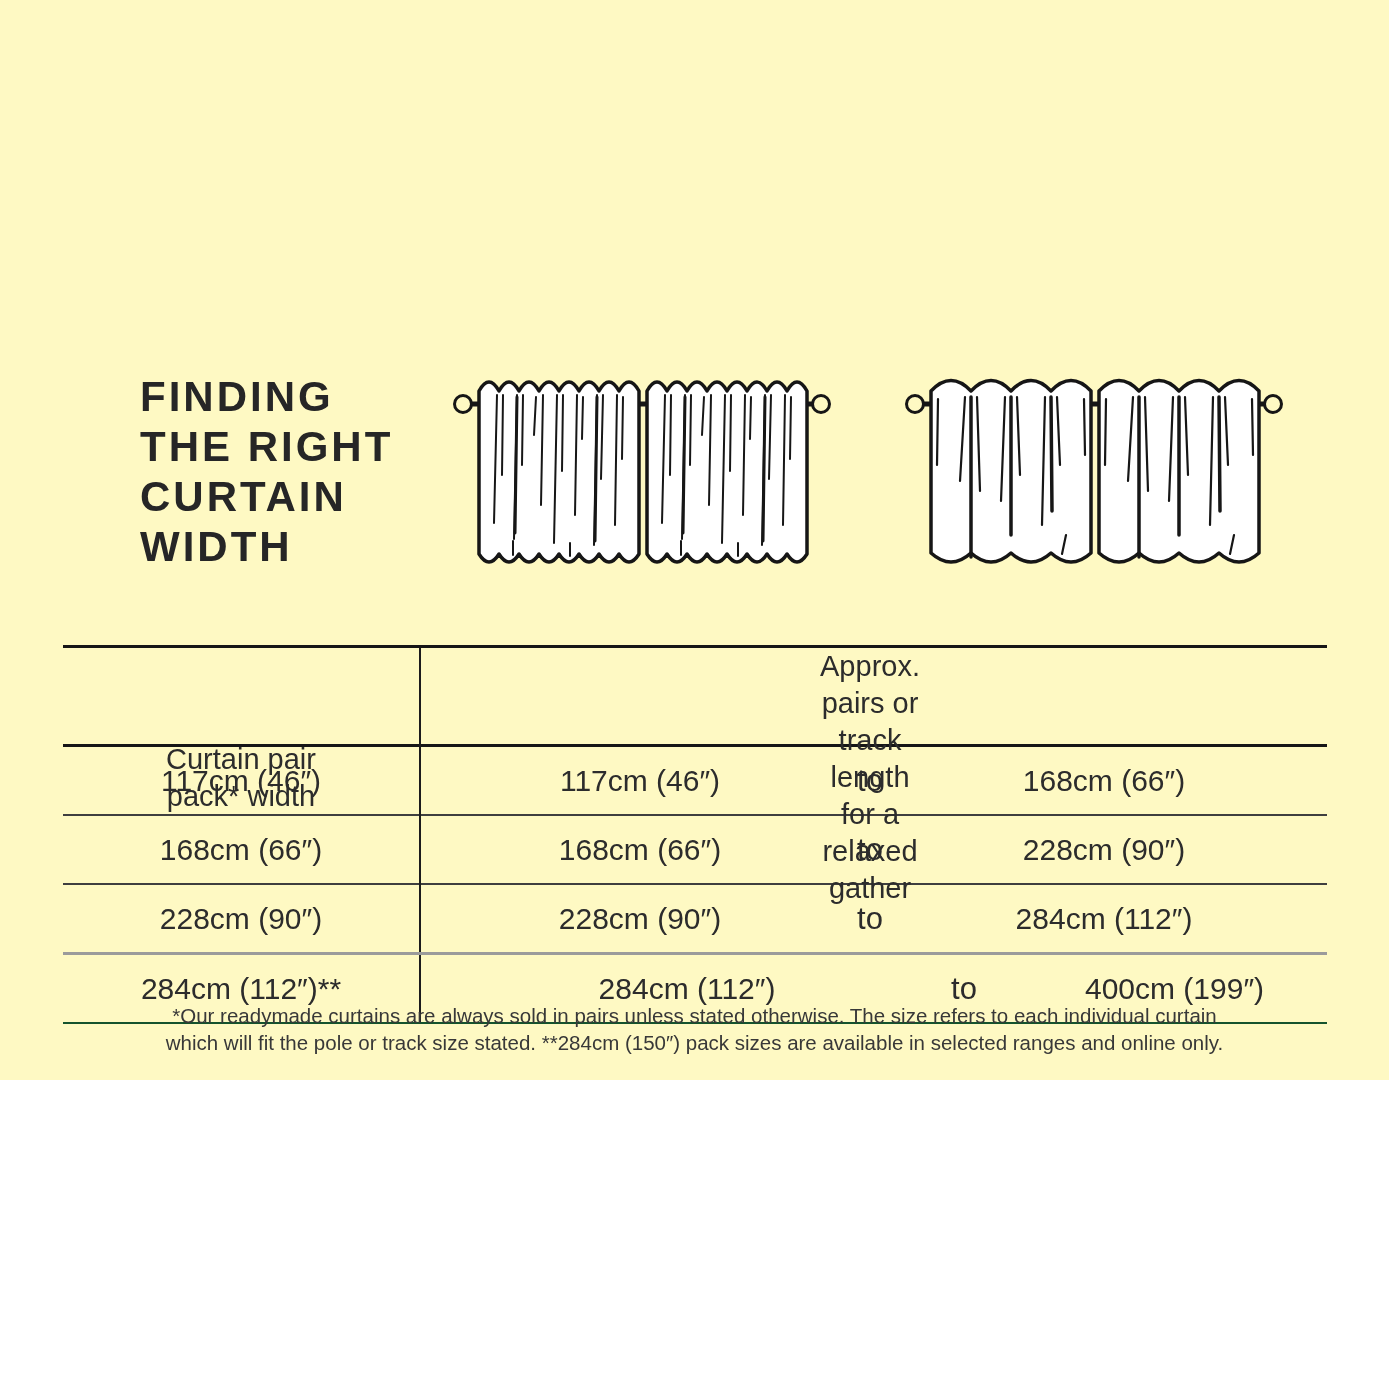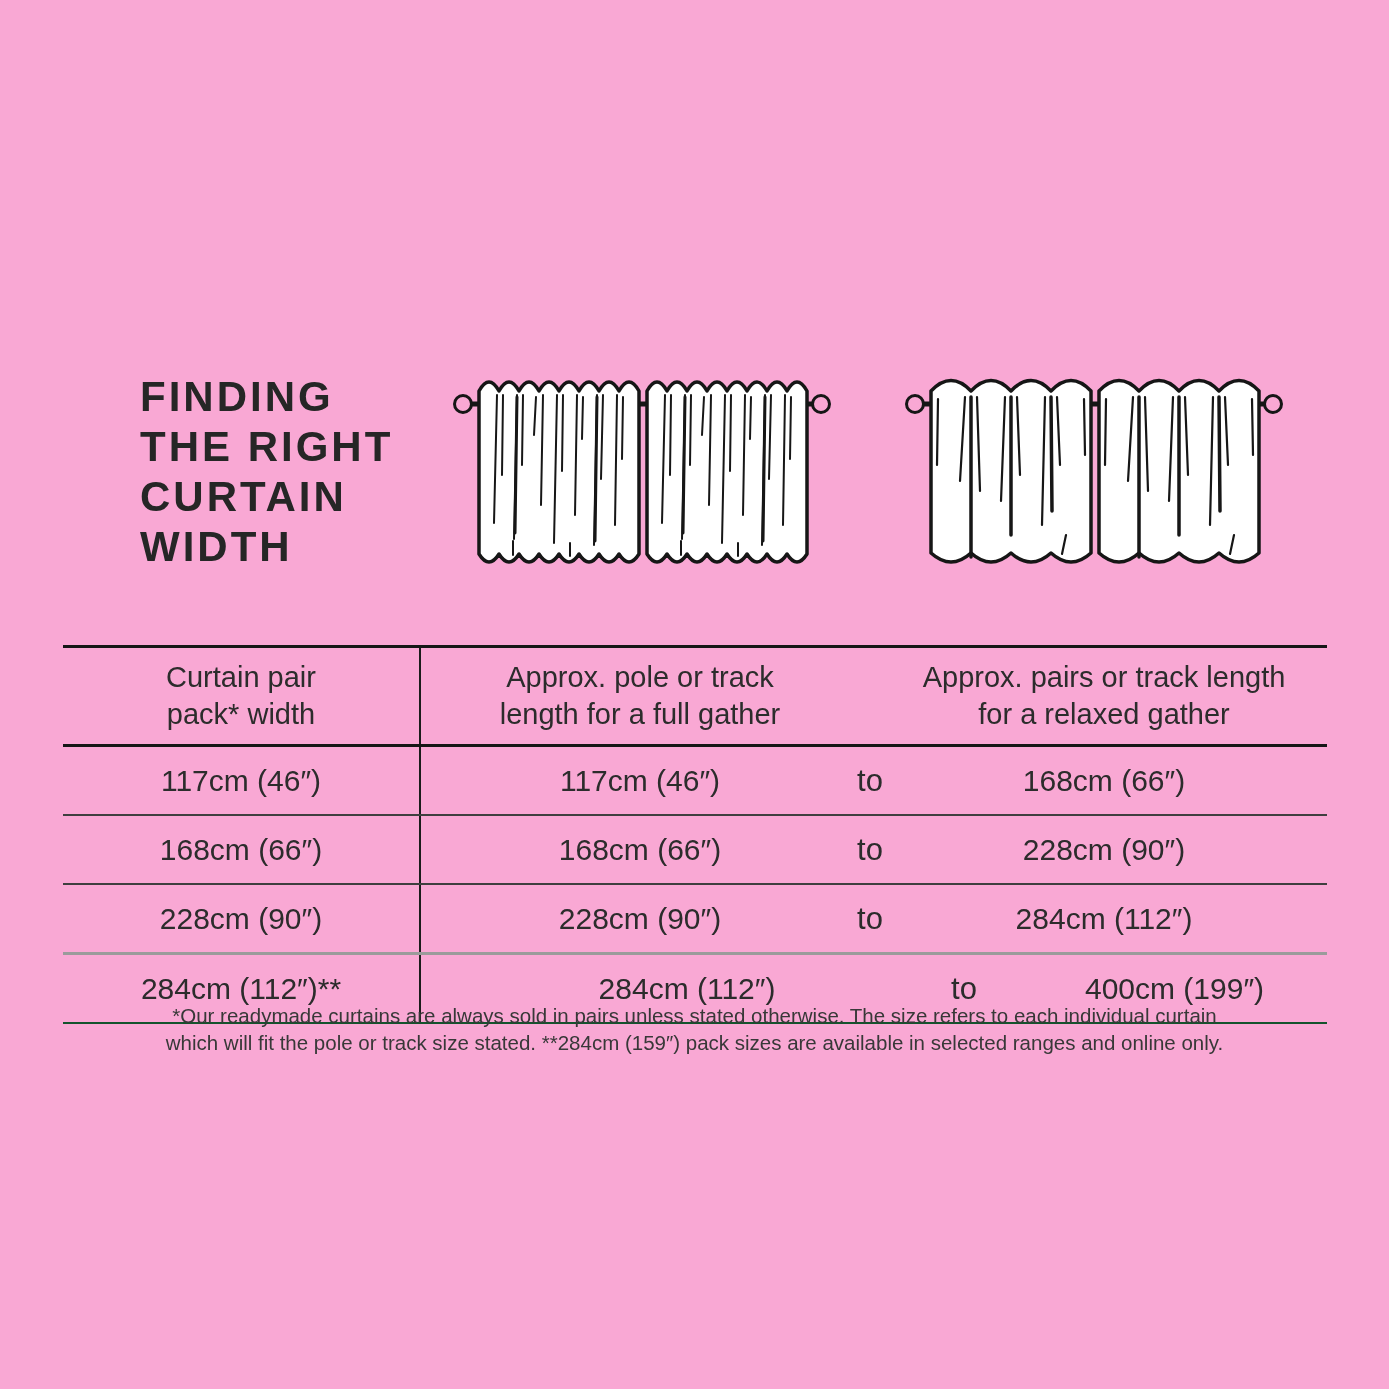--- a/index.html
+++ b/index.html
@@ -1,17 +1,17 @@
 <!DOCTYPE html>
 <html><head>
 <meta charset="utf-8">
 <style>
   html, body { margin:0; padding:0; background:#ffffff; }
   .canvas {
-    position:relative; width:1389px; height:1389px; background:#f9a8d4;
+    position:relative; width:1389px; height:1080px; background:#fef9c3;
     font-family:"Liberation Sans", sans-serif; color:#2b2b2b; overflow:hidden;
   }
   .title {
     position:absolute; left:140px; top:372px; margin:0;
     font-size:42px; font-weight:700; line-height:50px; letter-spacing:3px;
     color:#262626; white-space:pre-line;
   }
   .illus { position:absolute; }
   .illus svg { display:block; }
 
@@ -84,24 +84,20 @@
     </svg>
   </div>
 
   <div class="size-table">
 
     <div class="trow thead">
       <div class="cell c1 hcell">
         <span>Curtain pair
 pack* width</span>
       </div>
-      <div class="cell hcell">
-        <span>Approx. pole or track
-length for a full gather</span>
-      </div>
       <div class="cell"></div>
       <div class="cell hcell">
         <span>Approx. pairs or track length
 for a relaxed gather</span>
       </div>
     </div>
 
     <div class="trow body">
       <div class="cell c1">117cm (46″)</div>
       <div class="cell">117cm (46″)</div>
@@ -127,16 +123,16 @@
       <div class="cell c1">284cm (112″)**</div>
       <div class="cell">284cm (112″)</div>
       <div class="cell to-cell">to</div>
       <div class="cell">400cm (199″)</div>
     </div>
 
   </div>
 
   <div class="footnote">
     <div>*Our readymade curtains are always sold in pairs unless stated otherwise. The size refers to each individual curtain</div>
-    <div>which will fit the pole or track size stated. **284cm (159″) pack sizes are available in selected ranges and online only.</div>
+    <div>which will fit the pole or track size stated. **284cm (150″) pack sizes are available in selected ranges and online only.</div>
   </div>
 
 </div>
 
 </body></html>

